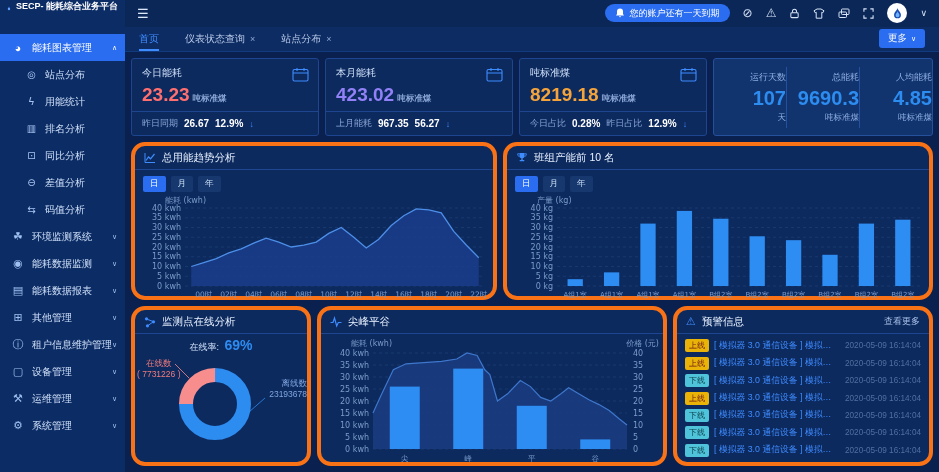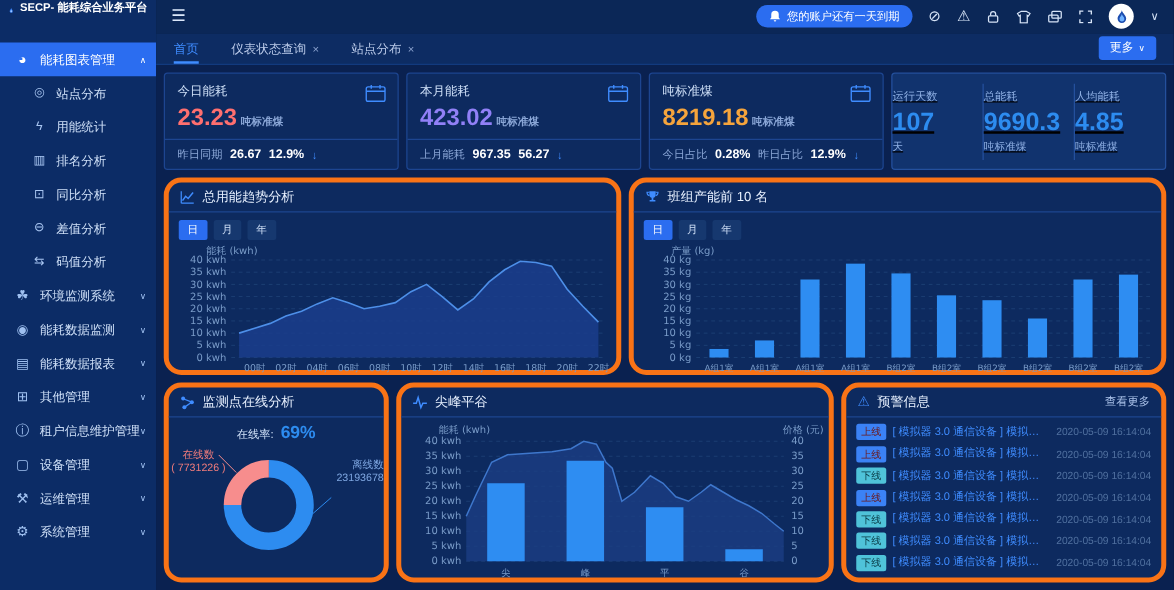--- a/index.html
+++ b/index.html
@@ -55,21 +55,21 @@
   .kpi-num { font-size:19px; font-weight:bold; margin-top:4px; }
   .kpi-unit { font-size:8.5px; color:#8aa6d6; font-weight:bold; margin-left:3px; }
   .kpi-cal { position:absolute; right:9px; top:8px; }
   .kpi-foot { border-top:1px solid #1d4590; padding:5px 10px; font-size:9px; color:#8aa6d6;
     display:flex; align-items:center; gap:6px; white-space:nowrap; }
   .kpi-foot b { color:#fff; font-size:10px; }
   .kpi-foot .arrow { color:#3f8cff; font-size:9px; }
 
   .stats { width:220px; background:#11336e; border:1px solid #24509d; border-radius:3px;
     display:flex; align-items:center; }
-  .stat { flex:1; text-align:left; padding:4px 0;text-decoration:underline; }
+  .stat { flex:1; text-align:right; padding:4px 0; }
   .stat + .stat { border-left:1px solid #24509d; }
   .stat-label { color:#8fb0e4; font-size:9px; }
   .stat-val { color:#2d8cf0; font-size:20px; font-weight:bold; margin:3px 0 2px; }
   .stat-unit { color:#8fb0e4; font-size:8.5px; }
 
   
   .card { background:#0d2a5f; border:4px solid #f97316; border-radius:14px; display:flex; flex-direction:column; }
   .chart-head { height:24px; display:flex; align-items:center; gap:6px; padding:0 9px;
     border-bottom:1px solid #1d4590; flex-shrink:0; }
   .chart-title { color:#e8f1ff; font-size:10.5px; }
@@ -83,26 +83,26 @@
   .c-trend { width:366px; height:158px; }
   .c-rank  { width:430px; height:158px; }
   .c-donut { width:180px; height:160px; }
   .c-combo { width:350px; height:160px; }
   .c-alerts{ width:260px; height:160px; }
 
   .donut-wrap { position:relative; height:128px; }
   .rate-line { position:absolute; top:3px; left:0; right:0; text-align:center; font-size:9px; color:#cfe0f8; }
   .rate-val { color:#2d8cf0; font-size:14px; font-weight:bold; margin-left:3px; }
   .dn-online { position:absolute; left:2px; top:24px; color:#f07b7b; font-size:8.5px; text-align:center; line-height:1.3; }
-  .dn-offline { position:absolute; right:0px; top:32px; color:#7ea6e0; font-size:8.5px; text-align:right; line-height:1.3; }
+  .dn-offline { position:absolute; right:0px; top:44px; color:#7ea6e0; font-size:8.5px; text-align:right; line-height:1.3; }
 
   .alert-list { padding:5px 8px; display:flex; flex-direction:column; gap:3.5px; overflow:hidden; }
   .alert-row { display:flex; align-items:center; gap:5px; height:15px; cursor:pointer; }
   .badge { font-size:8px; border-radius:2px; padding:1px 4px; flex-shrink:0; }
-  .badge[data-status="online"]  { background:#3b82f6; color:#6b1515; }
+  .badge[data-status="online"]  { background:#eab308; color:#6b1515; }
   .badge[data-status="offline"] { background:#4fc3d9; color:#093a45; }
   .alert-msg { flex:1; min-width:0; color:#3f8cff; font-size:8.8px; white-space:nowrap;
     overflow:hidden; text-overflow:ellipsis; }
   .alert-time { color:#50709f; font-size:8.2px; flex-shrink:0; }
 
   svg text { font-family:"DejaVu Sans",sans-serif; }
 </style>
 </head>
 <body>
 

